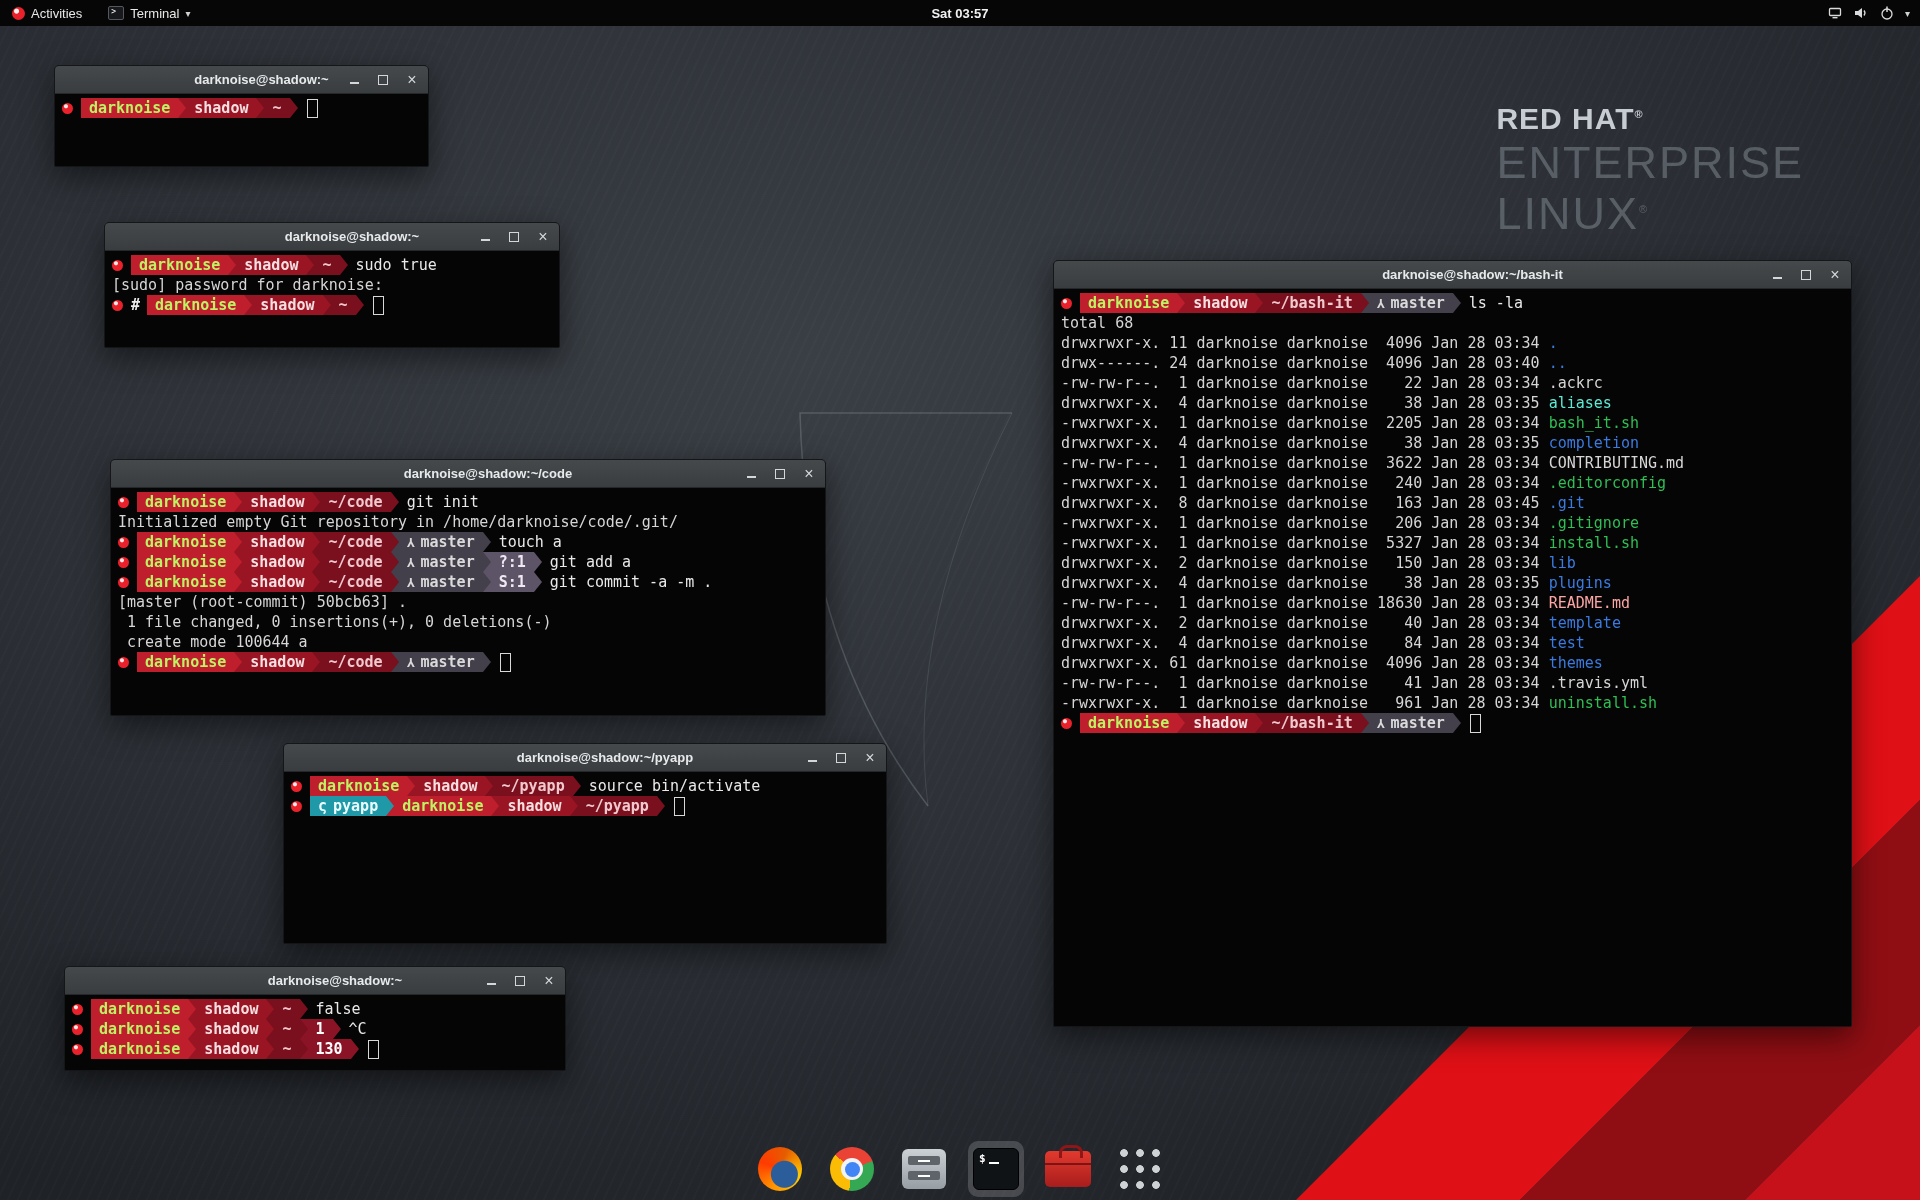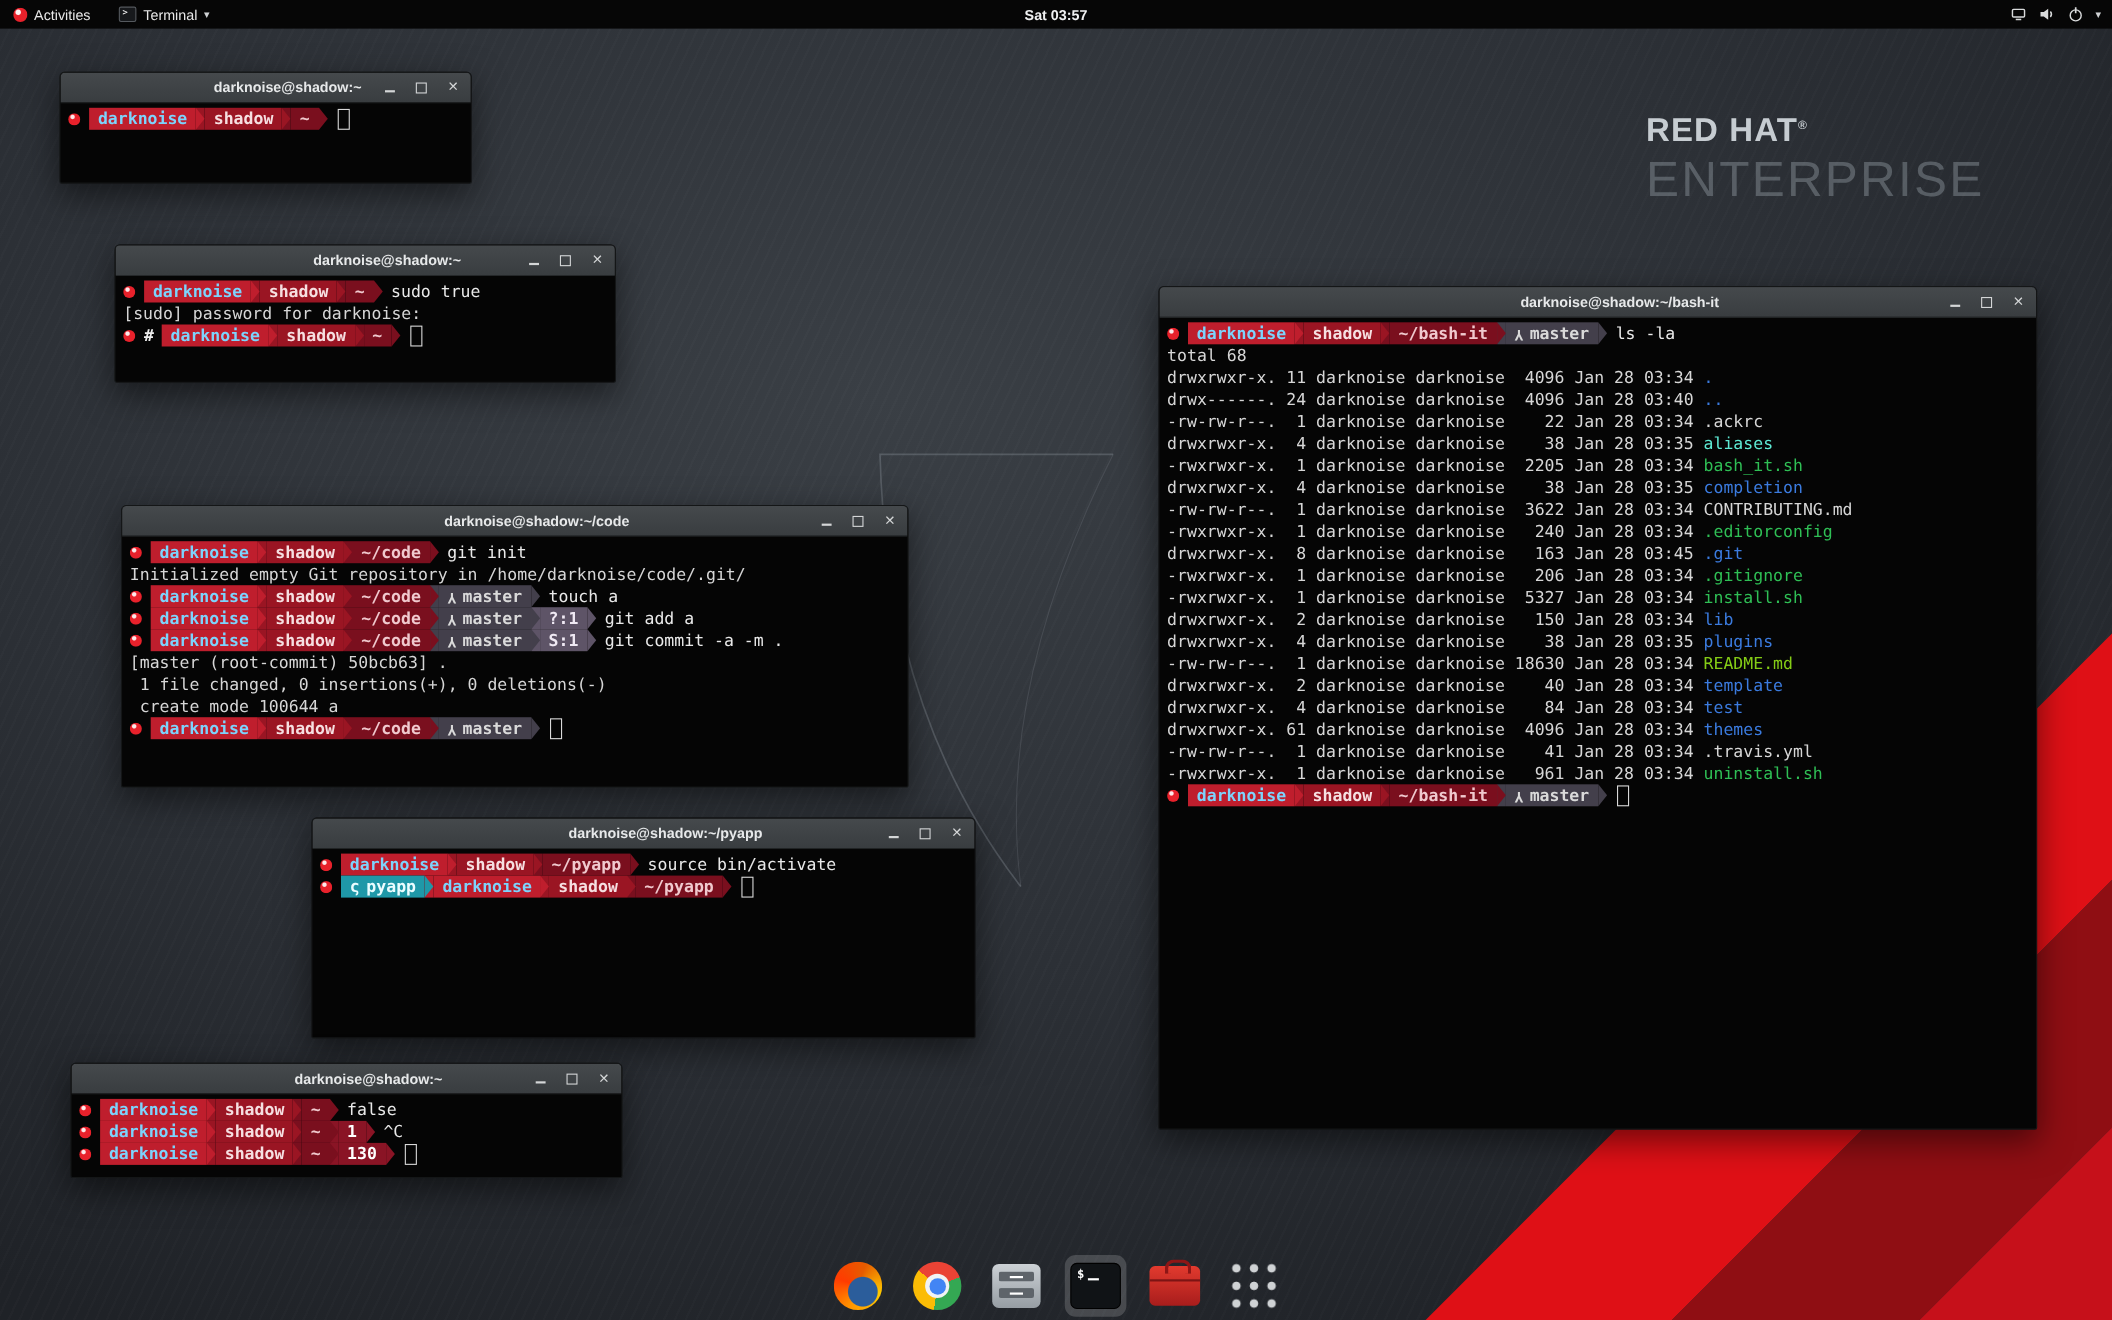--- a/index.html
+++ b/index.html
@@ -42,21 +42,21 @@
   .glyph-min{width:9px;height:2px;background:#d4d6d7;display:block;margin-top:6px;}
   .glyph-max{width:8px;height:8px;border:1.5px solid #d4d6d7;display:block;}
   .glyph-x{color:#d4d6d7;font-size:16px;line-height:14px;}
   .tbody{padding:4px 7px;font-family:"DejaVu Sans Mono","Liberation Mono",monospace;
     font-size:15px;color:#dcdcdc;overflow:hidden;height:calc(100% - 35px);}
   .tline{display:flex;align-items:center;height:20px;}
   .rh-dot{width:11px;height:11px;border-radius:50%;flex:none;margin-right:8px;
     background:radial-gradient(circle at 36% 30%, rgba(255,255,255,.9) 0 1.5px, transparent 2.5px), #e8212b;}
   .hash{color:#ececec;font-weight:700;margin-right:7px;}
   .seg{display:flex;align-items:center;height:20px;padding:0 8px;font-weight:700;white-space:pre;}
-  .seg-user{color:#7dd3fc;} .seg-host{color:#f6dfe1;} .seg-path{color:#f0c9ce;}
+  .seg-user{color:#bef264;} .seg-host{color:#f6dfe1;} .seg-path{color:#f0c9ce;}
   .seg-git{color:#dadada;} .seg-stat{color:#efe9f3;} .seg-exit{color:#ffffff;} .seg-venv{color:#eafdff;}
   .sep{width:0;height:0;flex:none;border-top:10px solid transparent;border-bottom:10px solid transparent;
     border-left:8px solid #000;}
   .segicon{margin-right:6px;}
   .branch{display:inline-block;transform:rotate(180deg);font-size:13px;}
   .cmd{padding-left:8px;color:#e9e9e9;white-space:pre;}
   .out{white-space:pre;color:#d6d6d6;}
   .fname{white-space:pre;}
   .cursor{width:9px;height:17px;border:1px solid #d9d9d9;margin-left:9px;flex:none;}
 
@@ -104,20 +104,21 @@
 
   <svg class="stripes" viewBox="0 0 1920 1200">
     <polygon points="1296,1200 1920,576 1920,800 1520,1200" fill="#df1016"></polygon>
     <polygon points="1520,1200 1920,800 1920,1025 1745,1200" fill="#8f0e13"></polygon>
     <polygon points="1745,1200 1920,1025 1920,1200" fill="#c6101a"></polygon>
   </svg>
 
   <div class="brand">
     <div class="l1"><span>RED HAT</span><sup>®</sup></div>
     <div class="l2">ENTERPRISE</div>
+    <div class="l3"><span>LINUX</span><sup>®</sup></div>
   </div>
 
   <div class="topbar">
     <div class="tb-left">
       <div class="tb-item">
         <span class="rh-logo"></span>
         <span>Activities</span>
       </div>
       <div class="tb-item">
         <span class="term-mini">
@@ -478,21 +479,21 @@
           <div class="tline">
             <span class="out">drwxrwxr-x.  2 darknoise darknoise   150 Jan 28 03:34 </span>
             <span class="fname" style="color: rgb(59, 123, 223);">lib</span>
           </div>
           <div class="tline">
             <span class="out">drwxrwxr-x.  4 darknoise darknoise    38 Jan 28 03:35 </span>
             <span class="fname" style="color: rgb(59, 123, 223);">plugins</span>
           </div>
           <div class="tline">
             <span class="out">-rw-rw-r--.  1 darknoise darknoise 18630 Jan 28 03:34 </span>
-            <span class="fname" style="color: #84cc16;">README.md</span>
+            <span class="fname" style="color: #fca5a5;">README.md</span>
           </div>
           <div class="tline">
             <span class="out">drwxrwxr-x.  2 darknoise darknoise    40 Jan 28 03:34 </span>
             <span class="fname" style="color: rgb(59, 123, 223);">template</span>
           </div>
           <div class="tline">
             <span class="out">drwxrwxr-x.  4 darknoise darknoise    84 Jan 28 03:34 </span>
             <span class="fname" style="color: rgb(59, 123, 223);">test</span>
           </div>
           <div class="tline">

